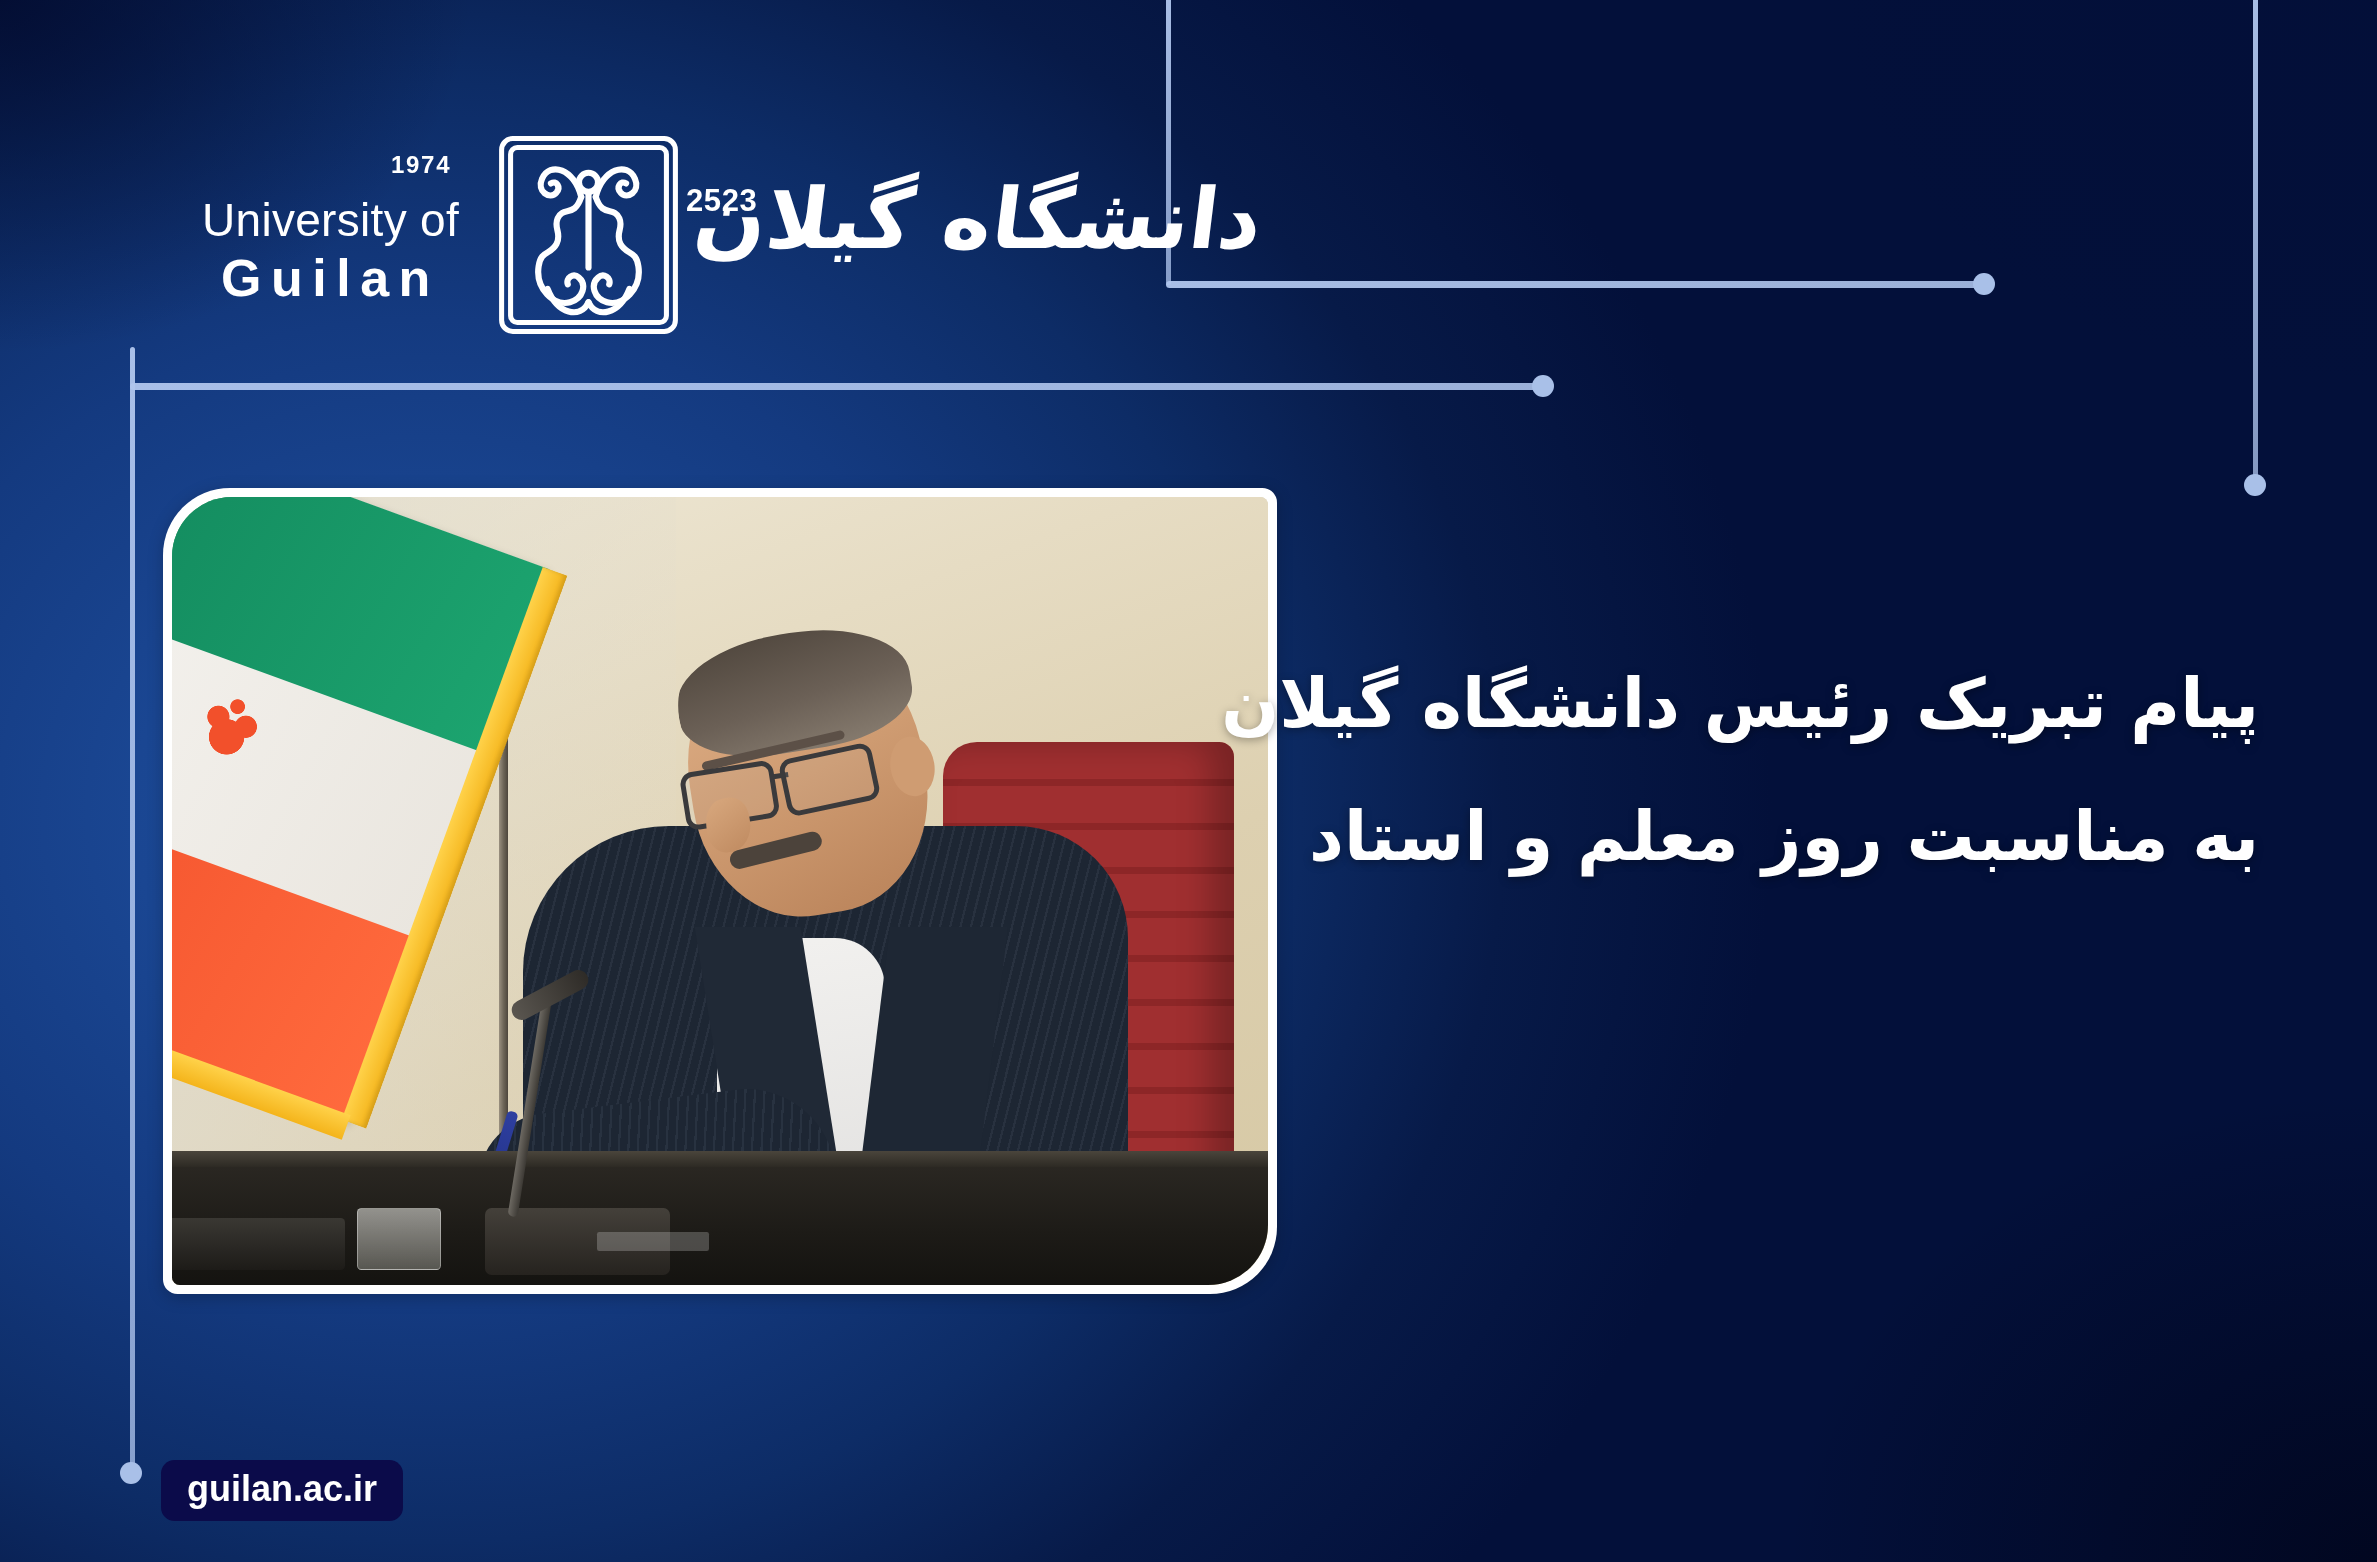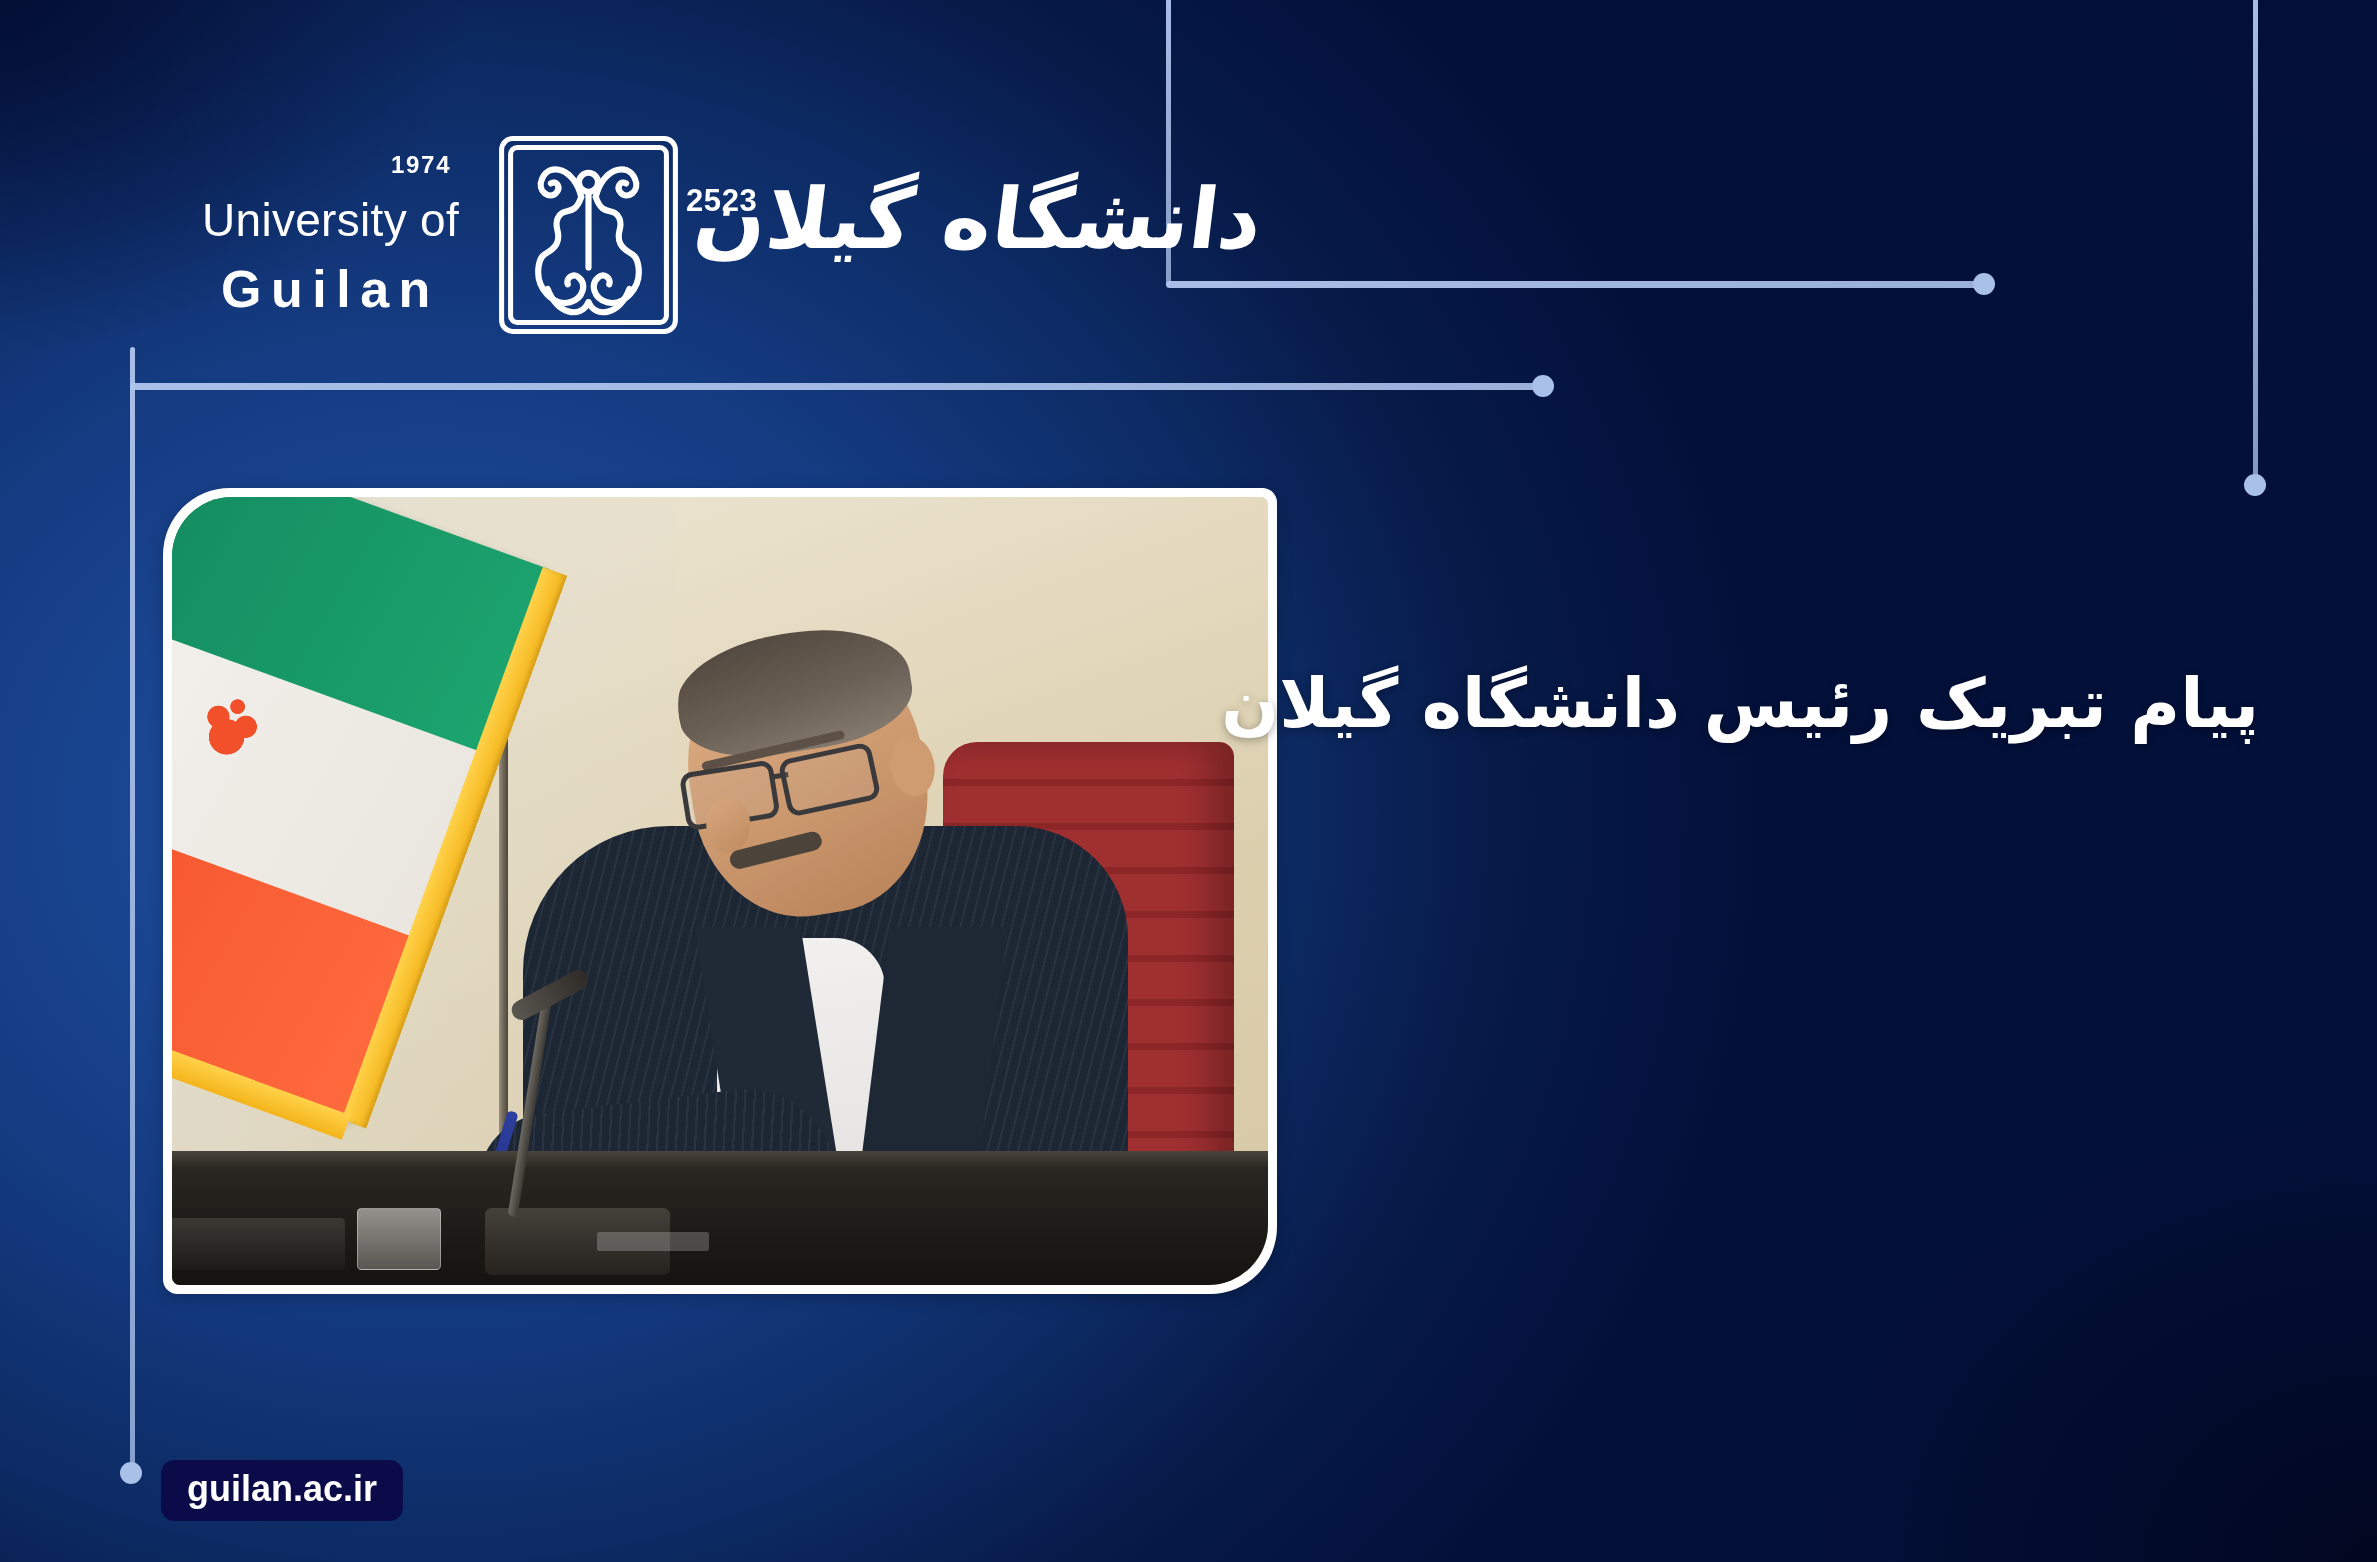--- a/index.html
+++ b/index.html
@@ -78,21 +78,21 @@
     position:absolute; left:0; top:56px;
     width:313px; color:#ffffff; text-align:center;
   }
   #logo-en .l1{
     display:block;
     font-size:46px; font-weight:400; letter-spacing:0.3px;
     line-height:1.05; color:#ffffff;
   }
   #logo-en .l2{
     display:block;
-    margin-top:18px;
+    margin-top:7px;
     font-size:52px; font-weight:700; letter-spacing:9.5px;
     line-height:1.05; color:#ffffff;
   }
   #logo-year-en{
     position:absolute; left:217px; top:11.2px;
     font-size:24px; font-weight:700; color:#ffffff; letter-spacing:1.7px;
   }
   #logo-mark{
     position:absolute; left:322px; top:-5.6px;
     width:185px; height:202px;
@@ -534,18 +534,19 @@
       <div class="mic-base"></div>
       <div class="nameplate"></div>
       <div class="mic-stem"></div>
       <div class="mic-head"></div>
 
     </div>
   </div>
 
   <div id="headline">
     <span class="ln">پیام تبریک رئیس دانشگاه گیلان</span>
+    <span class="ln">به مناسبت روز معلم و استاد</span>
   </div>
 
   <div id="url-badge">guilan.ac.ir</div>
 
 </div>
 
 
 </body></html>

